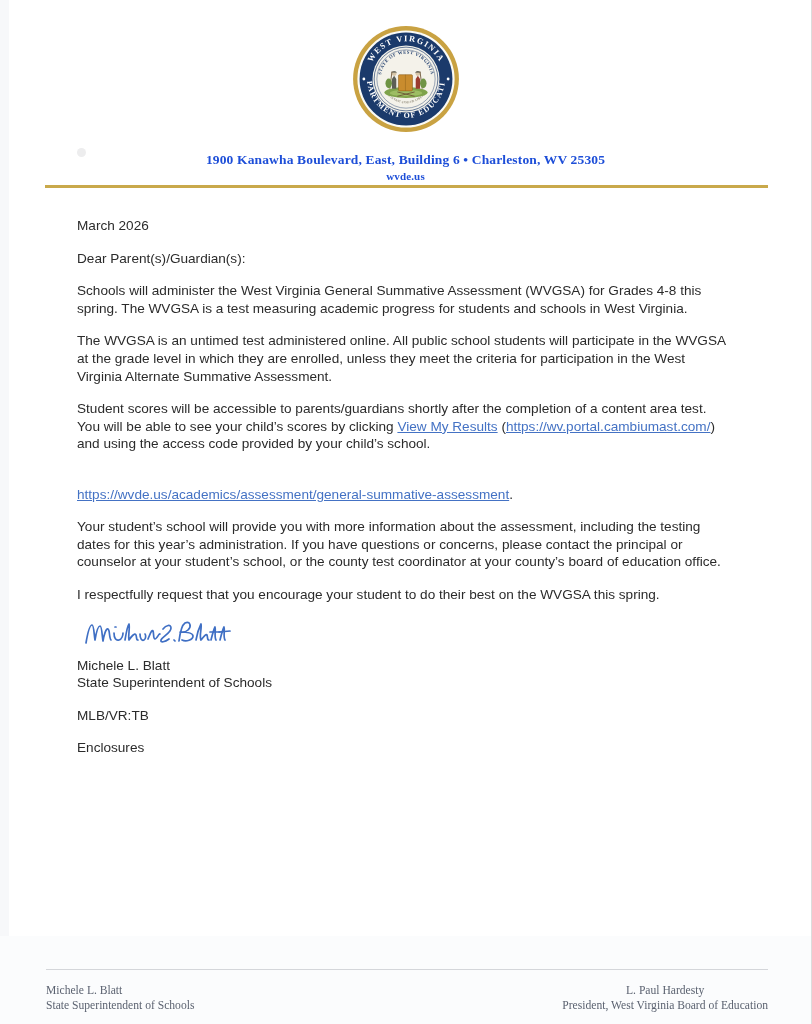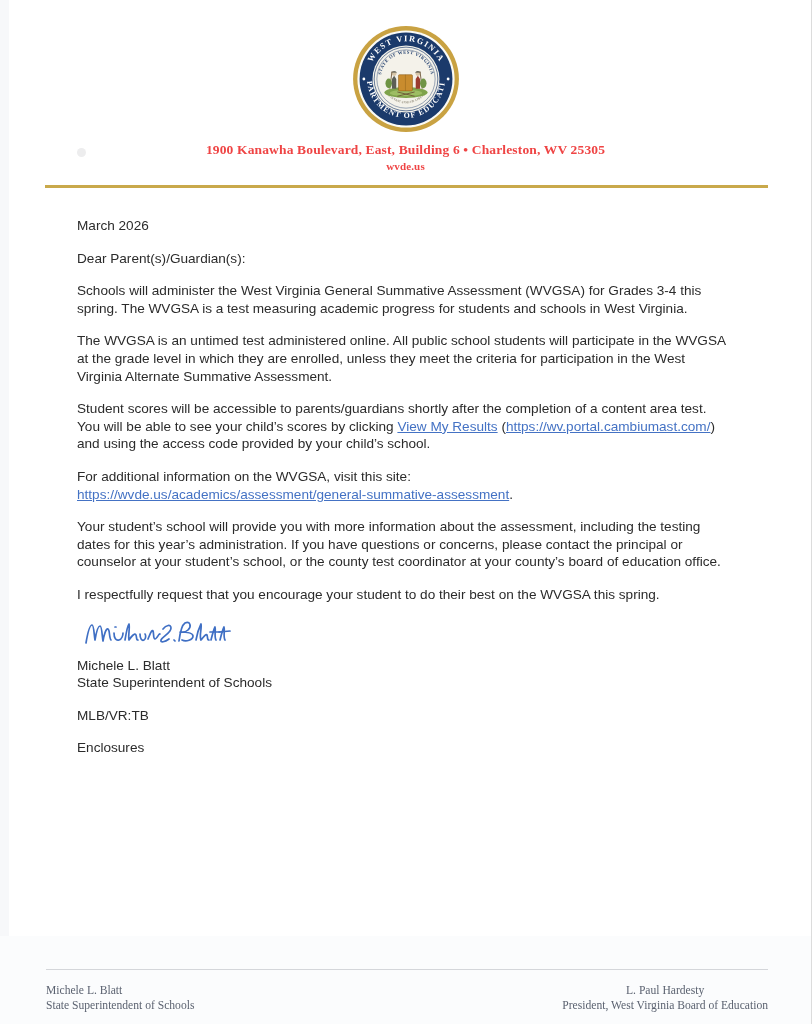--- a/index.html
+++ b/index.html
@@ -50,26 +50,26 @@
     position: absolute;
     left: 77px;
     top: 148px;
     width: 9px;
     height: 9px;
     border-radius: 50%;
     background: #ededee;
   }
   .address {
     font-family: "Liberation Serif", serif;
-    color: #ef4444;
+    color: #1d4ed8;
     font-size: 13.5px;
     line-height: 15.5px;
     font-weight: 700;
     letter-spacing: .15px;
-    margin-top: 2px;
+    margin-top: 12px;
   }
   .address .site {
     display: block;
     font-size: 11px;
     font-weight: 700;
     margin-top: 1px;
   }
   .gold-rule {
     position: absolute;
     left: 45px;
@@ -210,28 +210,28 @@
   </div>
 
   <div class="gold-rule"></div>
 
   <div class="letter-body">
 
     <p>March 2026</p>
 
     <p>Dear Parent(s)/Guardian(s):</p>
 
-    <p>Schools will administer the West Virginia General Summative Assessment (WVGSA) for Grades 3-4 this spring. The WVGSA is a test measuring academic progress for students and schools in West Virginia.</p>
+    <p>Schools will administer the West Virginia General Summative Assessment (WVGSA) for Grades 4-8 this spring. The WVGSA is a test measuring academic progress for students and schools in West Virginia.</p>
 
     <p>The WVGSA is an untimed test administered online. All public school students will participate in the WVGSA at the grade level in which they are enrolled, unless they meet the criteria for participation in the West Virginia Alternate Summative Assessment.</p>
 
 
     <p><span>Student scores will be accessible to parents/guardians shortly after the completion of a content area test. You will be able to see your child’s scores by clicking </span><a class="doc-link" href="#">View My Results</a><span> (</span><a class="doc-link" href="#">https://wv.portal.cambiumast.com/</a><span>) and using the access code provided by your child’s school.</span></p>
 
-    <p><span>For additional information on the WVGSA, visit this site:</span><br><a class="doc-link" href="#">https://wvde.us/academics/assessment/general-summative-assessment</a><span>.</span></p>
+    <p><br><a class="doc-link" href="#">https://wvde.us/academics/assessment/general-summative-assessment</a><span>.</span></p>
 
     <p>Your student’s school will provide you with more information about the assessment, including the testing dates for this year’s administration. If you have questions or concerns, please contact the principal or counselor at your student’s school, or the county test coordinator at your county’s board of education office.</p>
 
     <p>I respectfully request that you encourage your student to do their best on the WVGSA this spring.</p>
 
 
     <div class="sig-block">
       <svg class="sig-svg" width="150" height="32" viewBox="0 0 150 32">
         <g fill="none" stroke="#3f6fc4" stroke-width="1.7" stroke-linecap="round" stroke-linejoin="round">
           <path d="M3 24 C5 12, 7 6, 9 6 C11 6, 11 16, 12 21 C13 15, 15 7, 17 7 C19 7, 19 17, 20 22 C21 16, 23 9, 25 10 C27 11, 26 19, 28 21"></path>

